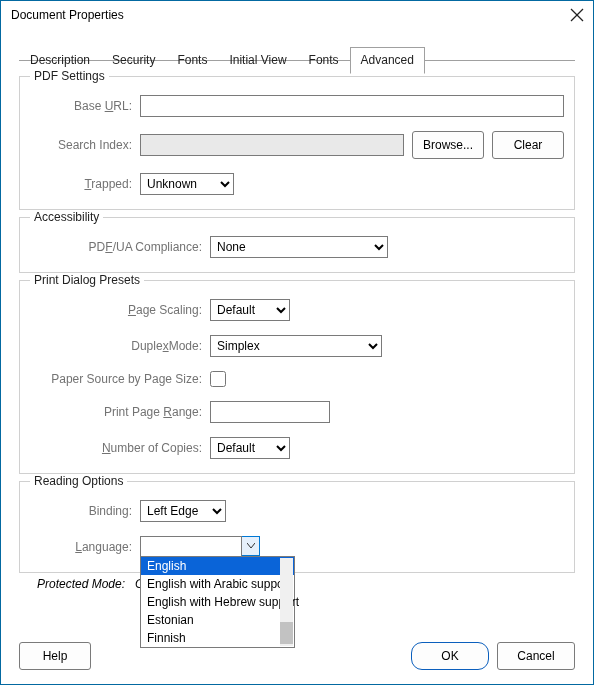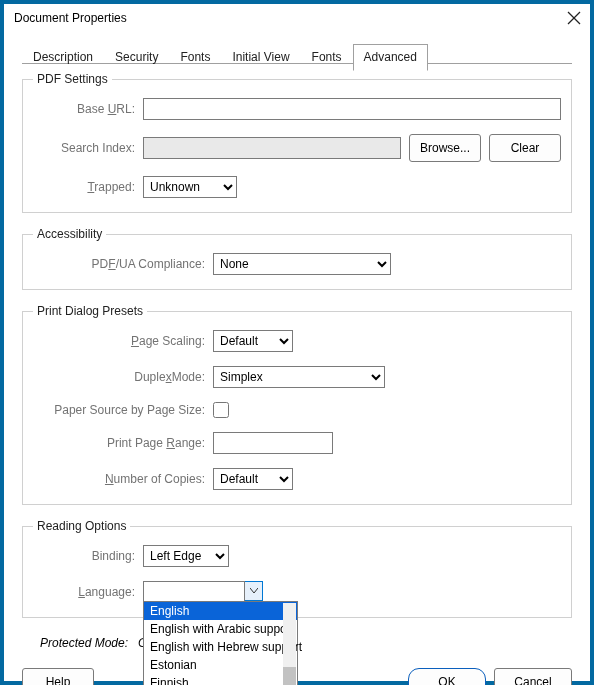--- a/index.html
+++ b/index.html
@@ -1,26 +1,26 @@
 <!DOCTYPE html>
 <html><head>
   <meta charset="utf-8">
   <style>
     * { box-sizing: border-box; margin: 0; padding: 0; }
     body { font-family: "Segoe UI", Tahoma, sans-serif; font-size: 12px; background: #fff; width: 594px; height: 685px; overflow: hidden; position: relative; }
-    .window { border: 4px solid #0369a1; width: 594px; height: 685px; background: #fff; display: flex; flex-direction: column; }
+    .window { border: 1px solid #0369a1; width: 594px; height: 685px; background: #fff; display: flex; flex-direction: column; }
     .titlebar { display: flex; align-items: center; justify-content: space-between; padding: 6px 8px 4px 10px; }
     .close-icon { width: 16px; height: 16px; cursor: pointer; }
     .close-icon svg { width: 16px; height: 16px; stroke: #222; stroke-width: 1.3; }
     .tabs { display: flex; align-items: flex-end; padding: 6px 0 0 18px; }
-    .tab { padding: 5px 10px 6px 10px; color: #222; cursor: pointer; border: 1px solid transparent; position: relative; top: 8px; }
+    .tab { padding: 5px 10px 6px 10px; color: #222; cursor: pointer; border: 1px solid transparent; position: relative; top: 14px; }
     .tab.active { border: 1px solid #a0a0a0; border-bottom: 1px solid #fff; background: #fff; }
     .tab-underline { border-top: 1px solid #a0a0a0; margin: 0 18px; }
     .content { flex: 1; padding: 8px 18px; overflow: visible; }
-    fieldset { border: 1px solid #d0d0d0; margin-bottom: 14px; padding: 12px 10px 14px 10px; }
+    fieldset { border: 1px solid #d0d0d0; margin-bottom: 0; padding: 12px 10px 14px 10px; }
     legend { padding: 0 4px; color: #222; }
     .row { display: flex; align-items: center; margin-bottom: 14px; }
     .row:last-child { margin-bottom: 0; }
     .lbl { width: 180px; text-align: right; padding-right: 8px; color: #737373; }
     .lbl .u { text-decoration: underline; }
     input.text { height: 22px; border: 1px solid #7a7a7a; padding: 0 4px; font: inherit; background: #fff; }
     input.text.ro { background: #e9e9e9; }
     select.combo { height: 22px; border: 1px solid #7a7a7a; font: inherit; background: #fff; padding: 0 2px; }
     .btn { height: 28px; min-width: 72px; border: 1px solid #7a7a7a; background: #fdfdfd; border-radius: 3px; font: inherit; cursor: pointer; padding: 0 10px; }
     .checkbox { width: 16px; height: 16px; }

